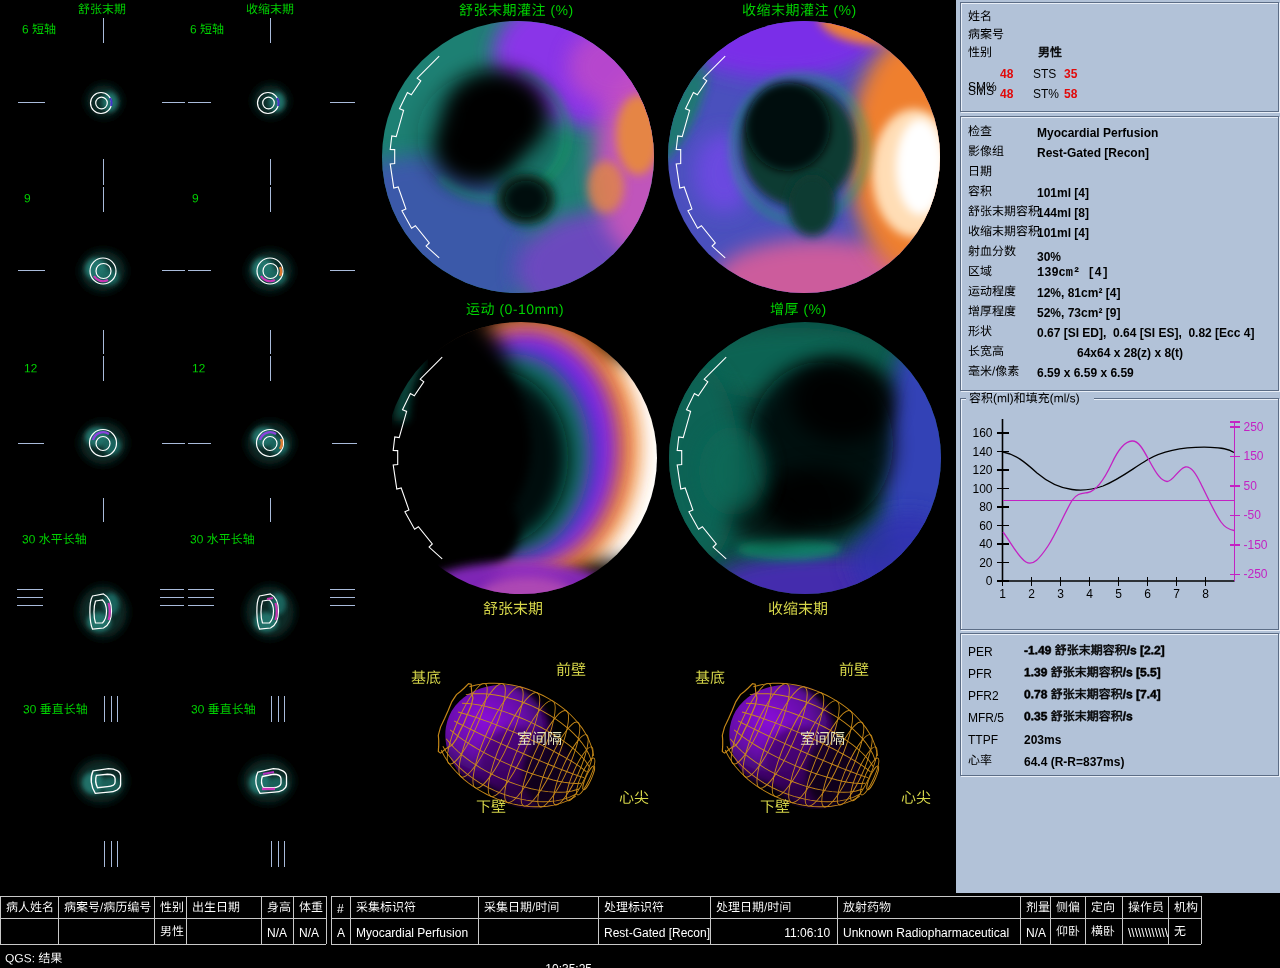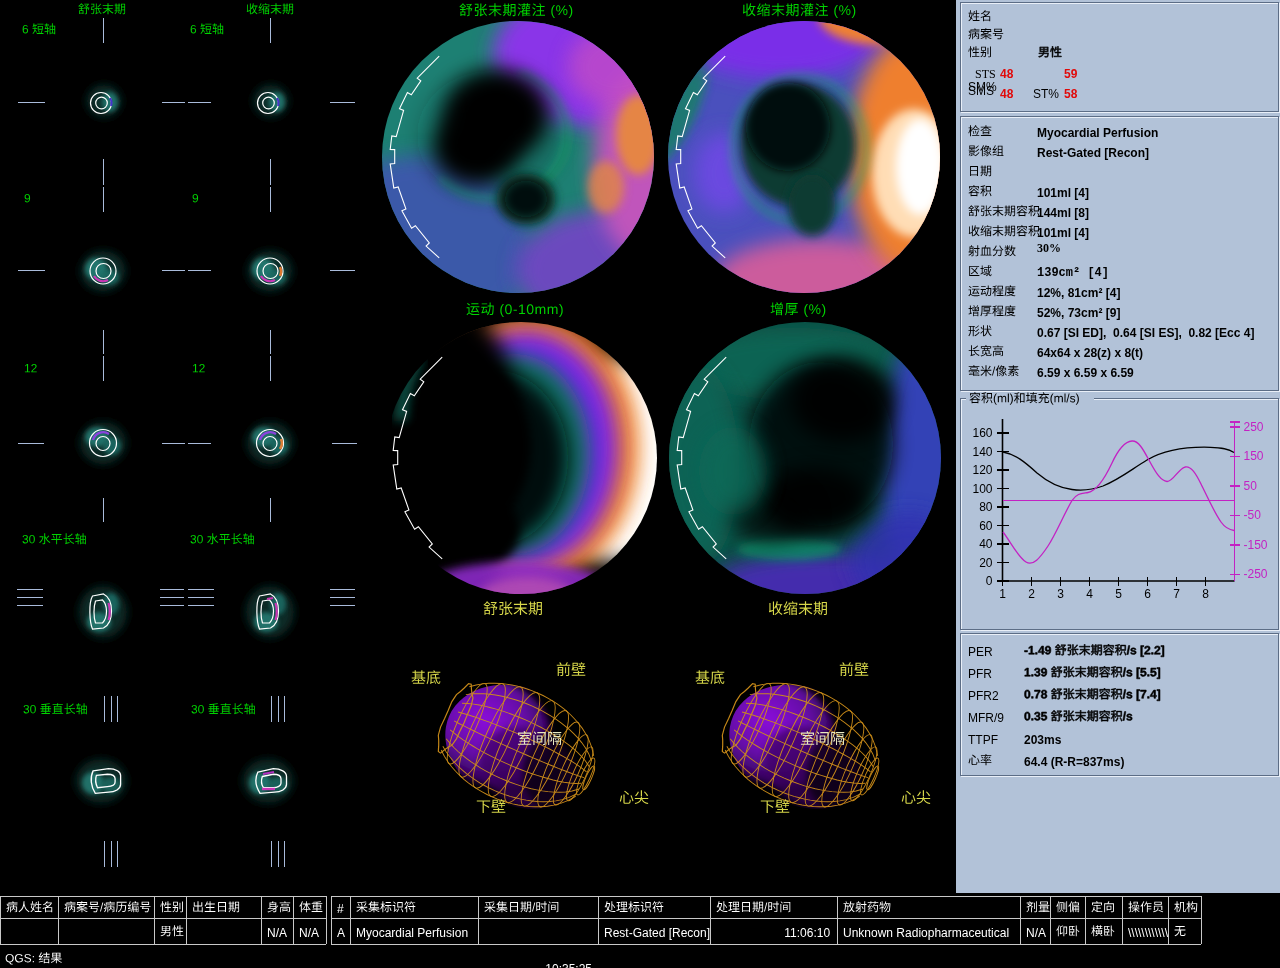--- a/index.html
+++ b/index.html
@@ -85,22 +85,22 @@
     <use href="#t1" fill="#000"></use>
   </svg>
 <svg class="p" style="left:968px;top:46px" width="27" height="18" viewBox="0 -10.32 27 18">
     <use href="#t2" fill="#000"></use>
   </svg>
 <svg class="p" style="left:1038px;top:46px" width="27" height="18" viewBox="0 -10.32 27 18">
     <use href="#t3" fill="#000" stroke="#000" stroke-width="0.55"></use>
   </svg>
 <div class="lat" style="left:968px;top:84px;">SMS</div>
 <div class="lat red" style="left:1000px;top:67px;">48</div>
-<div class="lat" style="left:975px;top:67px;font-family:Liberation Serif, serif;">STS</div>
-<div class="lat red" style="left:1064px;top:67px;">59</div>
+<div class="lat" style="left:1033px;top:67px;">STS</div>
+<div class="lat red" style="left:1064px;top:67px;">35</div>
 <div class="lat" style="left:968px;top:80px;">SM%</div>
 <div class="lat red" style="left:1000px;top:87px;">48</div>
 <div class="lat" style="left:1033px;top:87px;">ST%</div>
 <div class="lat red" style="left:1064px;top:87px;">58</div>
 <svg class="p" style="left:968px;top:125px" width="27" height="18" viewBox="0 -10.32 27 18">
     <use href="#t4" fill="#000"></use>
   </svg>
 <div class="lat b" style="left:1037px;top:126px;">Myocardial Perfusion</div>
 <svg class="p" style="left:968px;top:145px" width="39" height="18" viewBox="0 -10.32 39 18">
     <use href="#t5" fill="#000"></use>
@@ -117,41 +117,41 @@
     <use href="#t8" fill="#000"></use>
   </svg>
 <div class="lat b" style="left:1037px;top:206px;">144ml [8]</div>
 <svg class="p" style="left:968px;top:225px" width="75" height="18" viewBox="0 -10.32 75 18">
     <use href="#t9" fill="#000"></use>
   </svg>
 <div class="lat b" style="left:1037px;top:226px;">101ml [4]</div>
 <svg class="p" style="left:968px;top:245px" width="51" height="18" viewBox="0 -10.32 51 18">
     <use href="#t10" fill="#000"></use>
   </svg>
-<div class="lat b" style="left:1037px;top:241px;font-family:Liberation Serif, serif;">30%</div>
+<div class="lat b" style="left:1037px;top:250px;">30%</div>
 <svg class="p" style="left:968px;top:265px" width="27" height="18" viewBox="0 -10.32 27 18">
     <use href="#t11" fill="#000"></use>
   </svg>
 <div class="lat b" style="left:1037px;top:266px;font-family:Liberation Mono, monospace;">139cm² [4]</div>
 <svg class="p" style="left:968px;top:285px" width="51" height="18" viewBox="0 -10.32 51 18">
     <use href="#t12" fill="#000"></use>
   </svg>
 <div class="lat b" style="left:1037px;top:286px;">12%, 81cm² [4]</div>
 <svg class="p" style="left:968px;top:305px" width="51" height="18" viewBox="0 -10.32 51 18">
     <use href="#t13" fill="#000"></use>
   </svg>
 <div class="lat b" style="left:1037px;top:306px;">52%, 73cm² [9]</div>
 <svg class="p" style="left:968px;top:325px" width="27" height="18" viewBox="0 -10.32 27 18">
     <use href="#t14" fill="#000"></use>
   </svg>
 <div class="lat b" style="left:1037px;top:326px;">0.67 [SI ED],&nbsp; 0.64 [SI ES],&nbsp; 0.82 [Ecc 4]</div>
 <svg class="p" style="left:968px;top:345px" width="39" height="18" viewBox="0 -10.32 39 18">
     <use href="#t15" fill="#000"></use>
   </svg>
-<div class="lat b" style="left:1037px;top:346px;">64x64 x 28(z) x 8(t)</div>
+<div class="lat b" style="left:1077px;top:346px;">64x64 x 28(z) x 8(t)</div>
 <svg class="p" style="left:968px;top:365px" width="54" height="18" viewBox="0 -10.32 54 18">
     <use href="#t16" fill="#000"></use>
   </svg>
 <div class="lat b" style="left:1037px;top:366px;">6.59 x 6.59 x 6.59</div>
 <div class="p" style="left:966px;top:392px;width:128px;height:13px;background:#b2c2d8"></div>
 <svg class="p" style="left:969px;top:392px" width="113" height="18" viewBox="0 -10.32 113 18">
     <use href="#t17" fill="#000"></use>
   </svg>
 <svg class="p" style="left:960px;top:398px" width="320" height="230" viewBox="0 0 320 230">
     <line x1="42.5" y1="21" x2="42.5" y2="183" stroke="#000" stroke-width="1.6"></line>
@@ -215,21 +215,21 @@
     <use href="#t18" fill="#000" stroke="#000" stroke-width="0.55"></use>
   </svg>
 <div class="lat" style="left:968px;top:667px;">PFR</div>
 <svg class="p" style="left:1024px;top:666px" width="139" height="18" viewBox="0 -10.32 139 18">
     <use href="#t19" fill="#000" stroke="#000" stroke-width="0.55"></use>
   </svg>
 <div class="lat" style="left:968px;top:689px;">PFR2</div>
 <svg class="p" style="left:1024px;top:688px" width="139" height="18" viewBox="0 -10.32 139 18">
     <use href="#t20" fill="#000" stroke="#000" stroke-width="0.55"></use>
   </svg>
-<div class="lat" style="left:968px;top:711px;">MFR/9</div>
+<div class="lat" style="left:968px;top:711px;">MFR/5</div>
 <svg class="p" style="left:1024px;top:710px" width="111" height="18" viewBox="0 -10.32 111 18">
     <use href="#t21" fill="#000" stroke="#000" stroke-width="0.55"></use>
   </svg>
 <div class="lat" style="left:968px;top:733px;">TTPF</div>
 <div class="lat b" style="left:1024px;top:733px;">203ms</div>
 <svg class="p" style="left:968px;top:754px" width="27" height="18" viewBox="0 -10.32 27 18">
     <use href="#t22" fill="#000"></use>
   </svg>
 <div class="lat b" style="left:1024px;top:755px;">64.4 (R-R=837ms)</div>
 <svg class="p" style="left:78px;top:3px" width="51" height="18" viewBox="0 -10.32 51 18">

